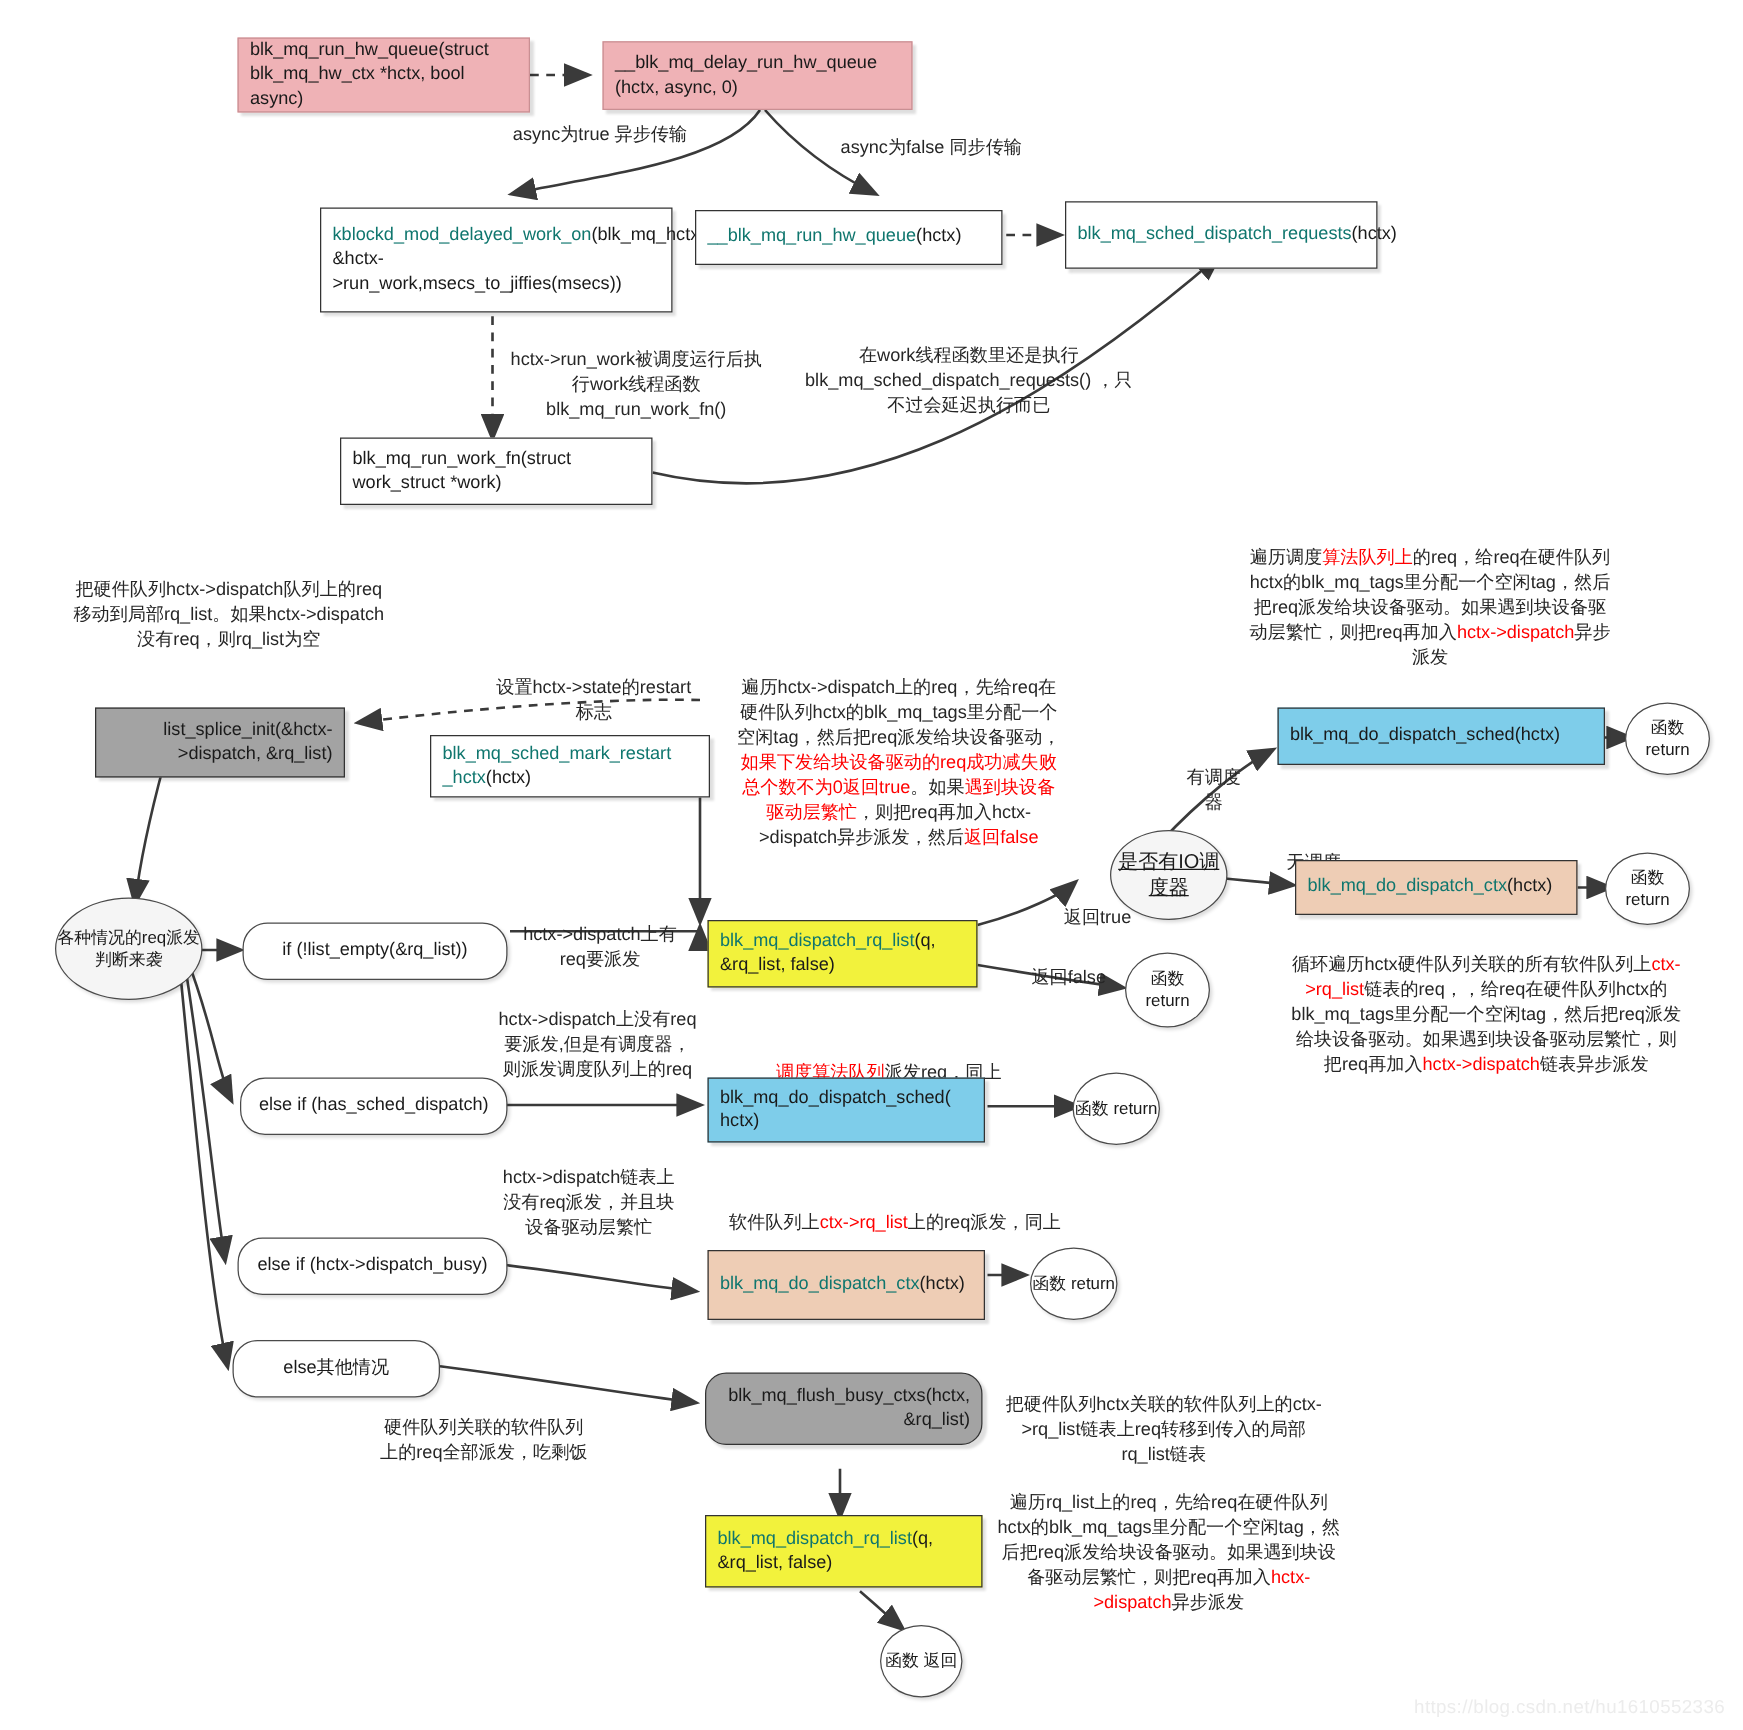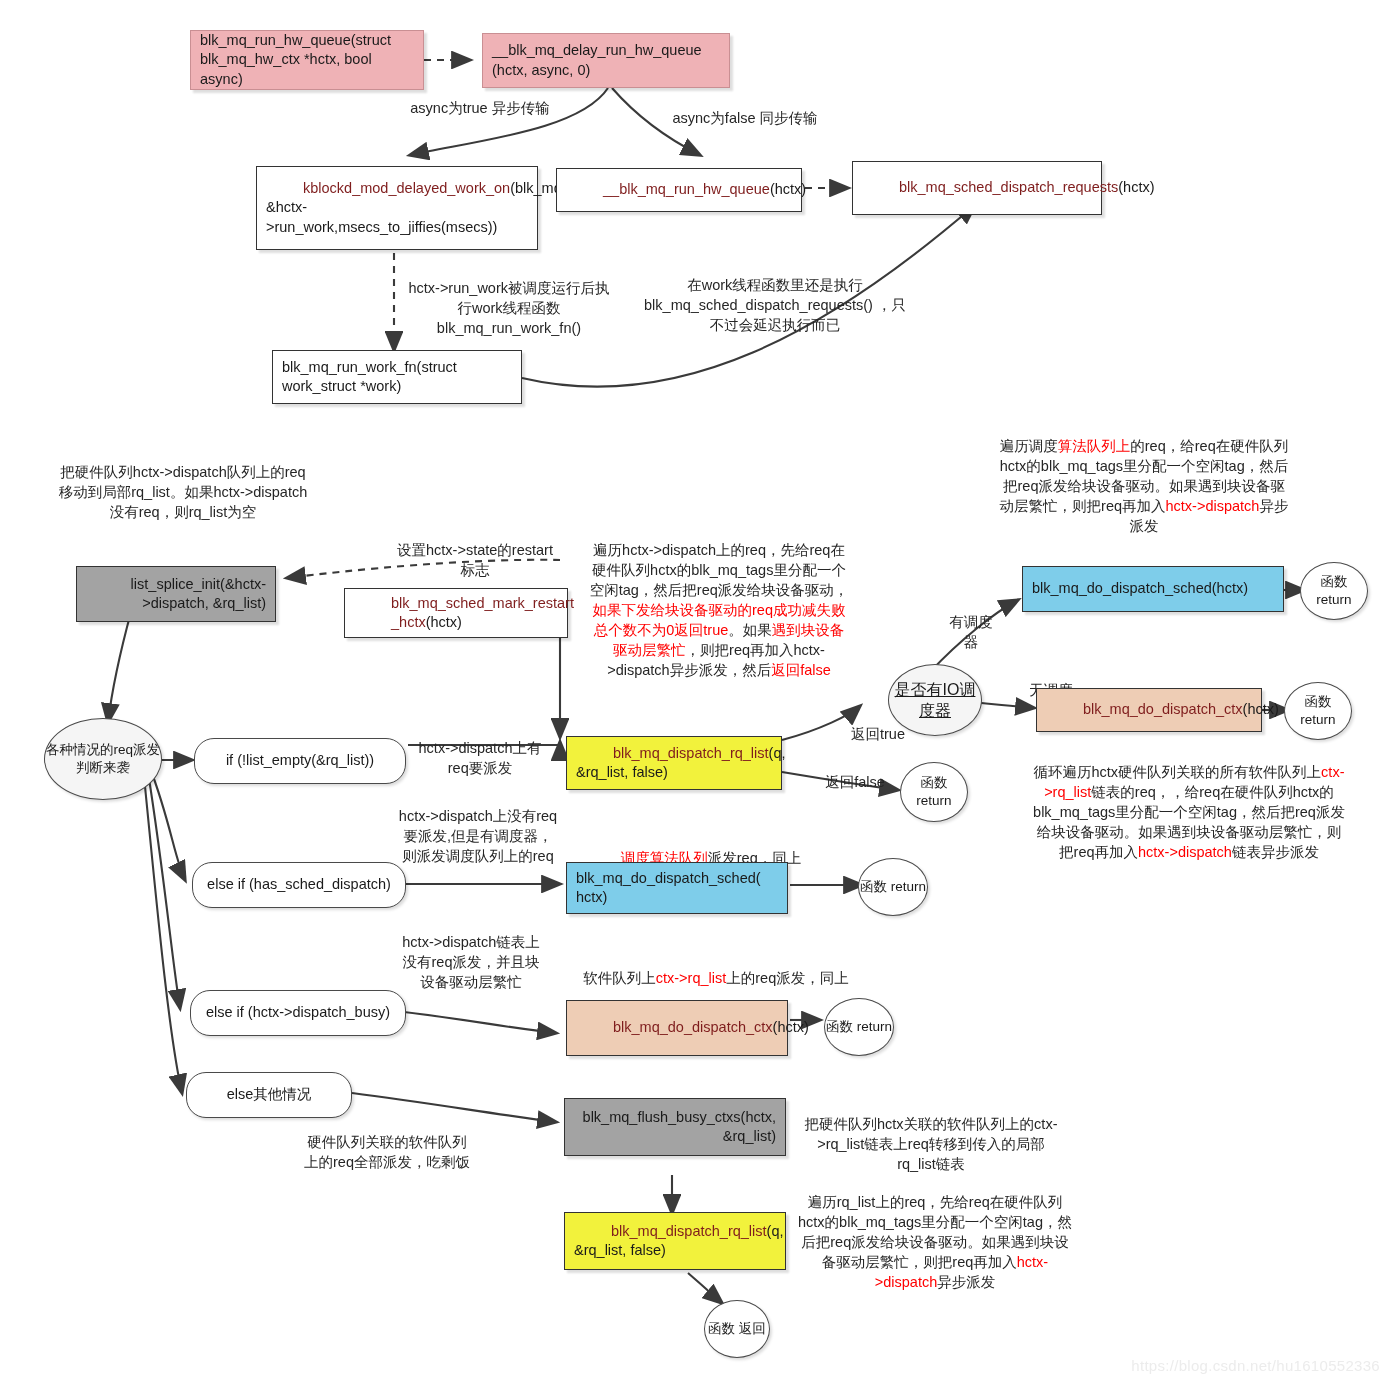--- a/index.html
+++ b/index.html
@@ -18,21 +18,21 @@
   .yellow{background:#f2f23c;}
   .tan{background:#eecdb5;}
   .rounded{border-radius:20px;background:#fff;border:1px solid #4a4a4a;
            box-shadow:2px 2px 3px rgba(0,0,0,.14);padding:8px 14px;}
   .ellipse{border-radius:50%;background:#f5f5f5;border:1px solid #4a4a4a;
            box-shadow:2px 2px 3px rgba(0,0,0,.14);text-align:center;justify-content:center;}
   .circ{border-radius:50%;background:#fff;border:1px solid #4a4a4a;
         box-shadow:2px 2px 3px rgba(0,0,0,.14);text-align:center;justify-content:center;}
 
   .label{position:absolute;font-size:14.5px;line-height:1.38;color:#262626;text-align:center;}
-  .code-blue{color:#7f1d1d;margin-left:37px;}
+  .code-blue{color:#0f766e;}
   .red{color:#ff0000;}
   .wm{position:absolute;right:14px;bottom:10px;color:#ececec;font-size:15px;letter-spacing:.3px;}
   .center{text-align:center;justify-content:center;}
 </style>
 </head>
 <body>
 
 <div id="canvas">
 
   <svg class="edges" viewBox="0 0 1394 1384">
@@ -224,21 +224,21 @@
   <div class="node box tan" style="left:566px;top:1000px;width:222px;height:56px;">
     <span class="txt">
       <span class="code-blue">blk_mq_do_dispatch_ctx</span><span>(hctx)</span>
     </span>
   </div>
 
   <div class="node circ" style="left:824px;top:998px;width:70px;height:58px;font-size:13.5px;">
     <span class="txt">函数 return</span>
   </div>
 
-  <div class="node box cyan" style="left:564px;top:1098px;width:222px;height:58px;">
+  <div class="node box cyan" style="left:564px;top:1098px;width:222px;height:58px;border-radius:17px;">
     <span class="txt">blk_mq_flush_busy_ctxs(hctx, &amp;rq_list)</span>
   </div>
 
   <div class="label" style="left:800px;top:1114px;width:262px;">把硬件队列hctx关联的软件队列上的ctx-&gt;rq_list链表上req转移到传入的局部rq_list链表</div>
 
   <div class="node box yellow" style="left:564px;top:1212px;width:222px;height:58px;">
     <span class="txt">
       <span class="code-blue">blk_mq_dispatch_rq_list</span><span>(q, &amp;rq_list, false)</span>
     </span>
   </div>

